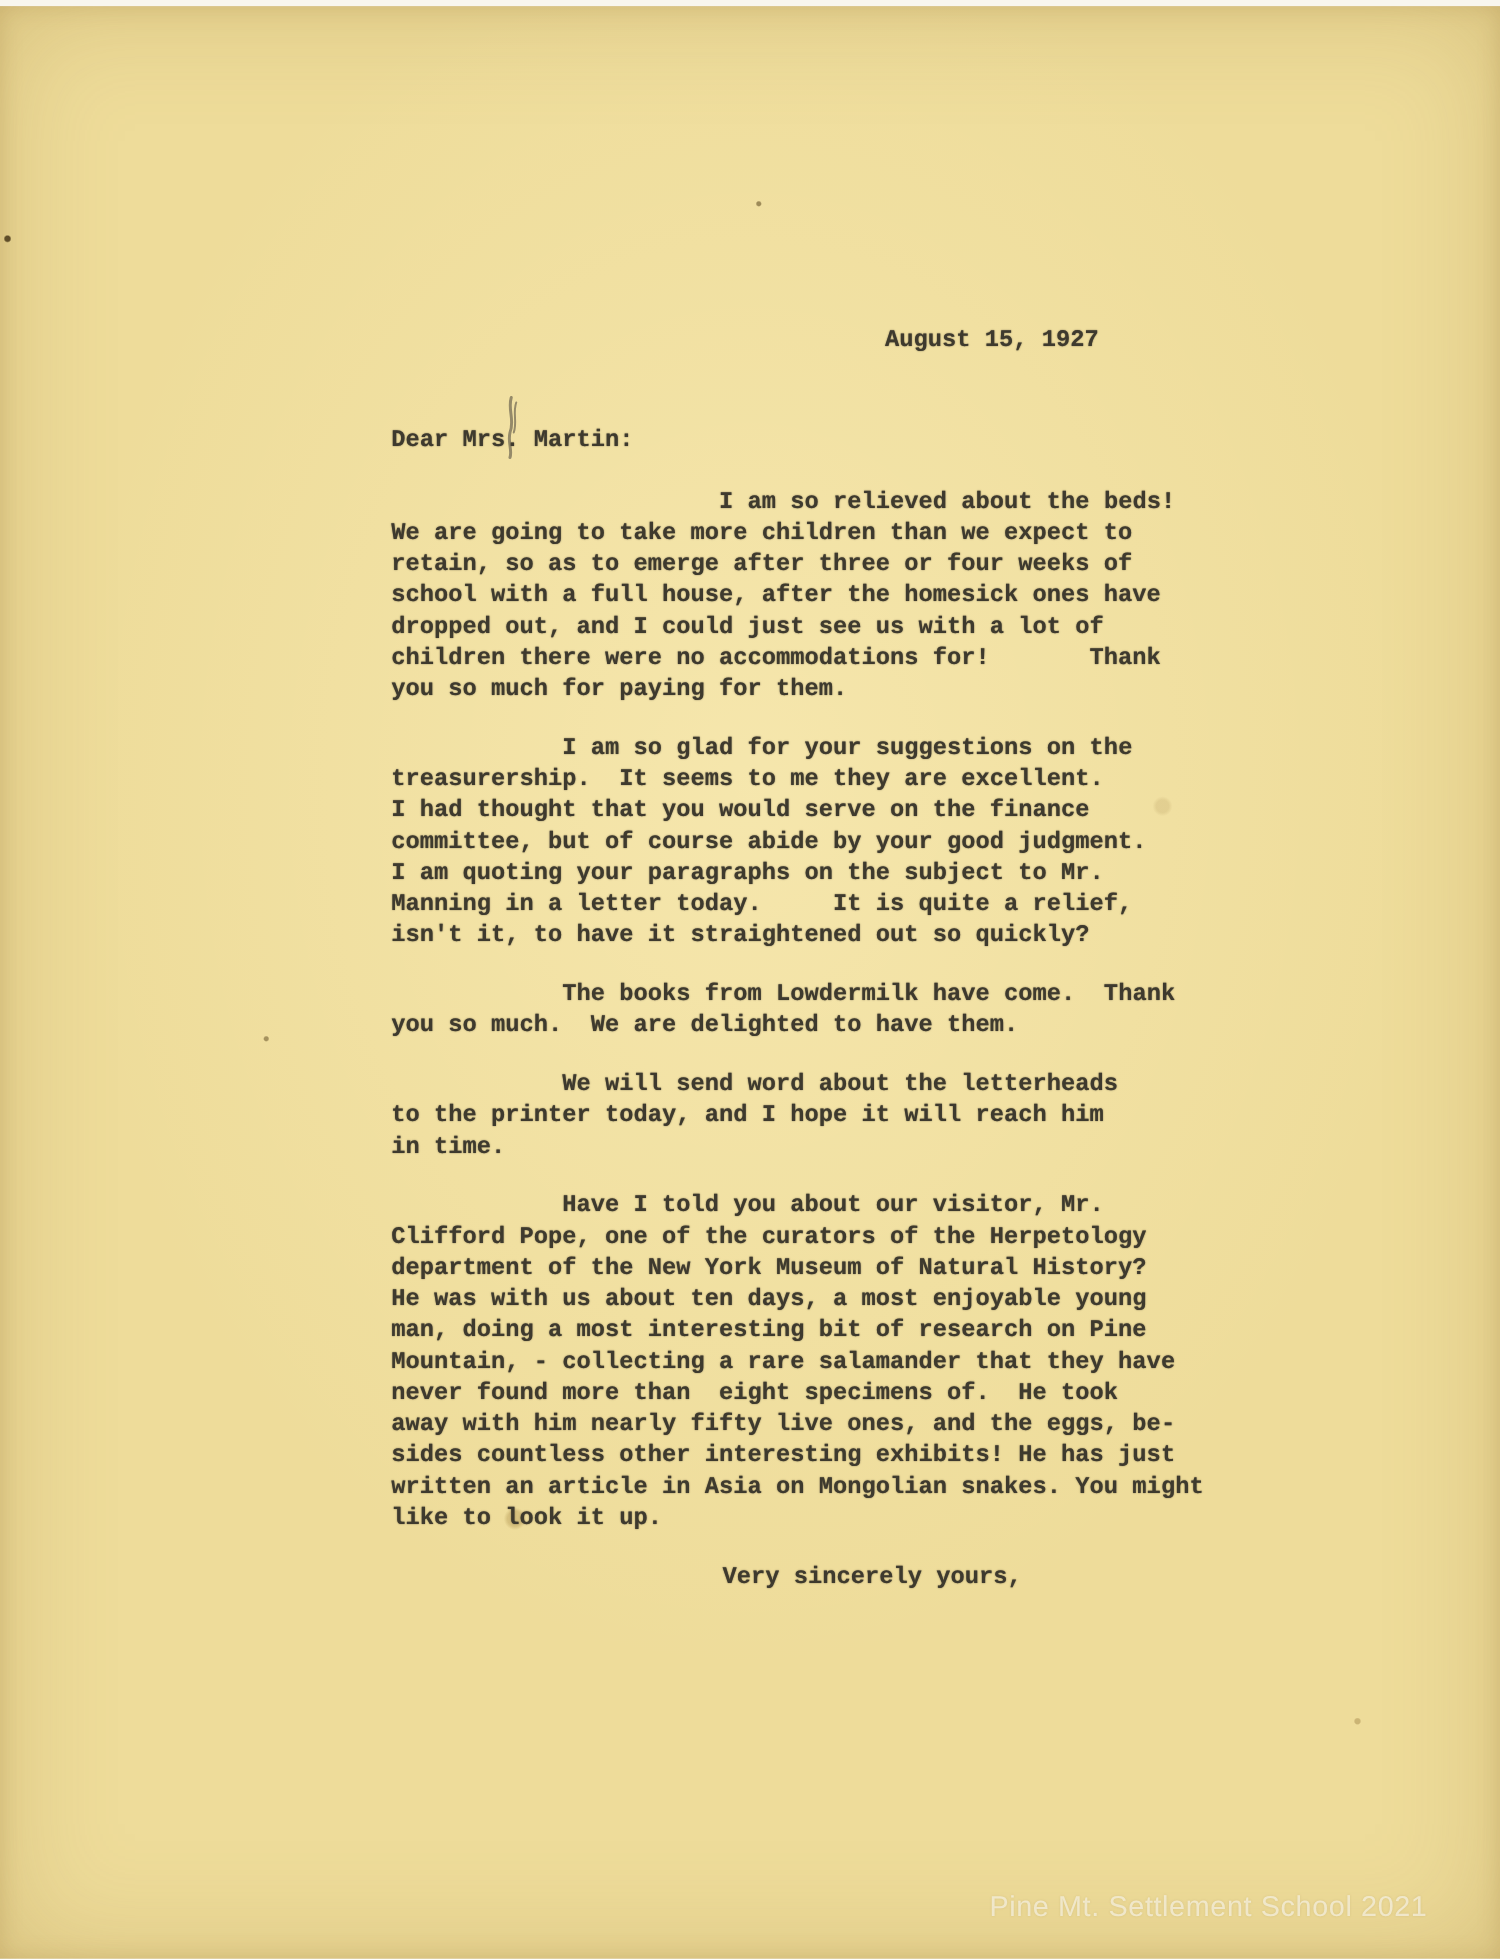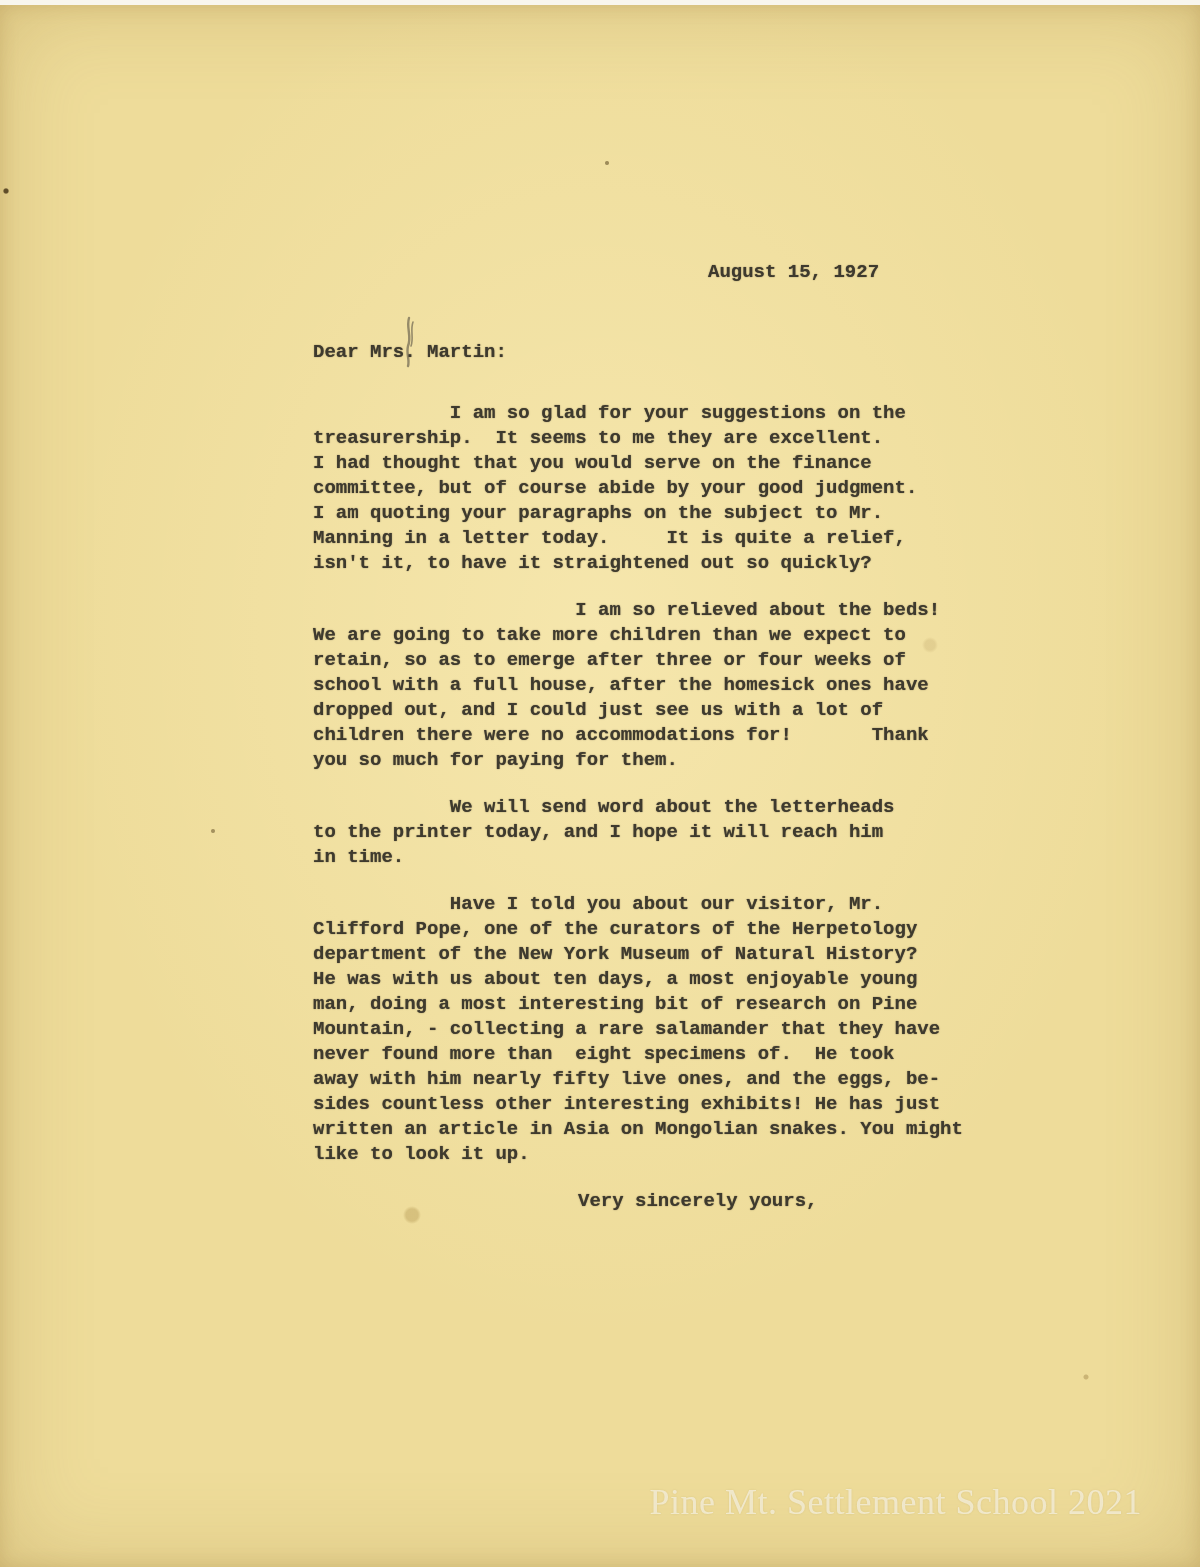--- a/index.html
+++ b/index.html
@@ -45,43 +45,43 @@
     line-height: 25px;
     font-weight: 700;
     text-shadow: 0 0 1.2px rgba(58,50,38,.75);
   }
   .date {
     white-space: pre;
     margin: 0 0 55px 395px;
   }
   .salutation {
     white-space: pre;
-    margin: 0 0 36px 0;
+    margin: 0 0 24px 0;
   }
   .para {
     white-space: pre-wrap;
     margin: 0 0 22px 0;
   }
   .closing {
     white-space: pre;
     margin: 12px 0 0 265px;
   }
   .smudge {
     position: absolute;
     left: 84px;
     top: 56px;
     opacity: .55;
     pointer-events: none;
   }
   .watermark {
     position: absolute;
     right: 58px;
-    bottom: 44px;
-    font-family: Liberation Serif, serif;
-    font-size: 36px;
+    bottom: 28px;
+    font-family: Liberation Sans, sans-serif;
+    font-size: 23px;
     letter-spacing: .5px;
     color: var(--watermark, rgba(255,255,255,.55));
     text-shadow: 0 0 2px rgba(120,100,50,.15);
   }
 </style>
 </head>
 <body>
 
 <div class="scan">
   <div class="paper">
@@ -89,36 +89,38 @@
 
       <div class="date">August 15, 1927</div>
 
       <div class="salutation">Dear Mrs. Martin:</div>
 
       <svg class="smudge" width="24" height="52" viewBox="0 0 24 52">
         <path d="M12 2 C 9 12, 15 20, 11 30 C 9 38, 13 44, 11 50" fill="none" stroke="#4a443a" stroke-width="2.4" stroke-linecap="round"></path>
         <path d="M16 6 C 13 14, 17 22, 14 30" fill="none" stroke="#4a443a" stroke-width="1.6" stroke-linecap="round"></path>
       </svg>
 
+      <div class="para">                       I am so relieved about the beds!
+We are going to take more children than we expect to
+retain, so as to emerge after three or four weeks of
+school with a full house, after the homesick ones have
+dropped out, and I could just see us with a lot of
+children there were no accommodations for!       Thank
+you so much for paying for them.</div>
+
       <div class="para">            I am so glad for your suggestions on the
 treasurership.  It seems to me they are excellent.
 I had thought that you would serve on the finance
 committee, but of course abide by your good judgment.
 I am quoting your paragraphs on the subject to Mr.
 Manning in a letter today.     It is quite a relief,
 isn't it, to have it straightened out so quickly?</div>
 
-      <div class="para">                       I am so relieved about the beds!
-We are going to take more children than we expect to
-retain, so as to emerge after three or four weeks of
-school with a full house, after the homesick ones have
-dropped out, and I could just see us with a lot of
-children there were no accommodations for!       Thank
-you so much for paying for them.</div>
-
+      <div class="para">            The books from Lowdermilk have come.  Thank
+you so much.  We are delighted to have them.</div>
 
 
       <div class="para">            We will send word about the letterheads
 to the printer today, and I hope it will reach him
 in time.</div>
 
       <div class="para">            Have I told you about our visitor, Mr.
 Clifford Pope, one of the curators of the Herpetology
 department of the New York Museum of Natural History?
 He was with us about ten days, a most enjoyable young

